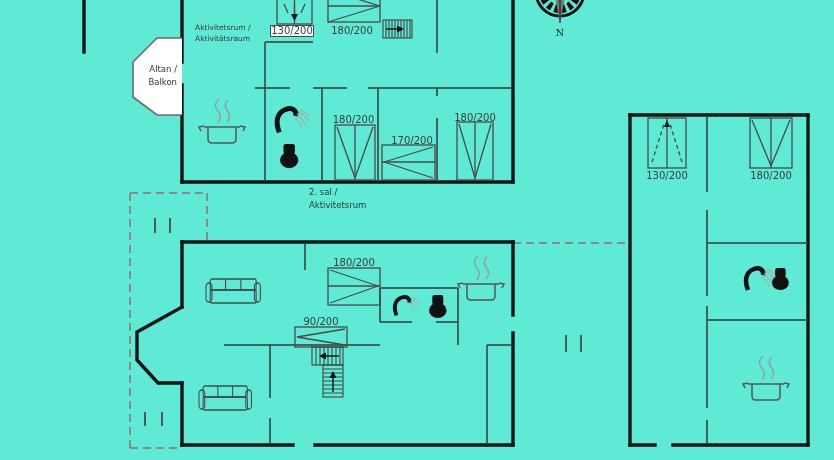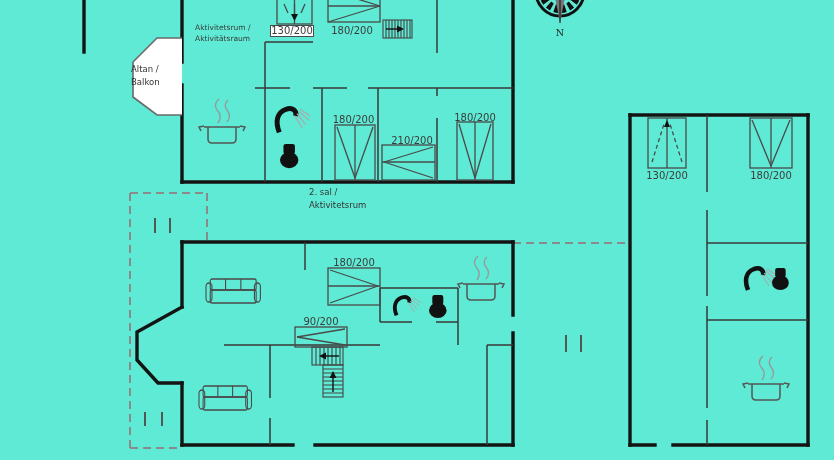--- a/index.html
+++ b/index.html
@@ -5,21 +5,21 @@
   html,body{margin:0;padding:0;background:#fff;}
   .plan{position:relative;width:834px;height:460px;background:#5eead4;overflow:hidden;
         font-family:"DejaVu Sans",sans-serif;}
   .plan svg{position:absolute;left:0;top:0;}
   .lbl{position:absolute;font-size:7.5px;color:#3c3c3c;line-height:1.45;}
   .lbl2{position:absolute;font-size:8.5px;color:#343434;line-height:1.5;}
   .bedlbl{position:absolute;font-size:10px;color:#3c3c3c;text-align:center;white-space:nowrap;}
   .boxed{border:1px solid #4a4a4a;line-height:9px;height:10px;background:#fff;}
   .north{position:absolute;font-family:"DejaVu Serif",serif;font-size:9.5px;color:#222;
          text-align:center;}
-  .ctr{text-align:left;}
+  .ctr{text-align:right;}
 </style>
 </head>
 <body>
 
 <div class="plan">
 
 <svg width="834" height="460" viewBox="0 0 834 460">
   <defs>
     <g id="sofa" fill="none" stroke="#4a4a4a" stroke-width="1.3">
       <rect x="5" y="0" width="54" height="11" rx="2"></rect>
@@ -224,21 +224,21 @@
 <div class="lbl2" style="left:309px;top:186px;">
   <div>2. sal /</div>
   <div>Aktivitetsrum</div>
 </div>
 
 <div class="north" style="left:552px;top:27px;width:16px;">N</div>
 
 <div class="bedlbl boxed" style="left:270px;top:25px;width:42px;">130/200</div>
 <div class="bedlbl" style="left:328px;top:25px;width:48px;">180/200</div>
 <div class="bedlbl" style="left:331px;top:114px;width:45px;">180/200</div>
-<div class="bedlbl" style="left:388px;top:135px;width:48px;">210/200</div>
+<div class="bedlbl" style="left:388px;top:135px;width:48px;">170/200</div>
 <div class="bedlbl" style="left:453px;top:112px;width:44px;">180/200</div>
 
 <div class="bedlbl" style="left:328px;top:257px;width:52px;">180/200</div>
 <div class="bedlbl" style="left:295px;top:316px;width:52px;">90/200</div>
 
 <div class="bedlbl" style="left:645px;top:170px;width:44px;">130/200</div>
 <div class="bedlbl" style="left:749px;top:170px;width:44px;">180/200</div>
 
 </div>
 

